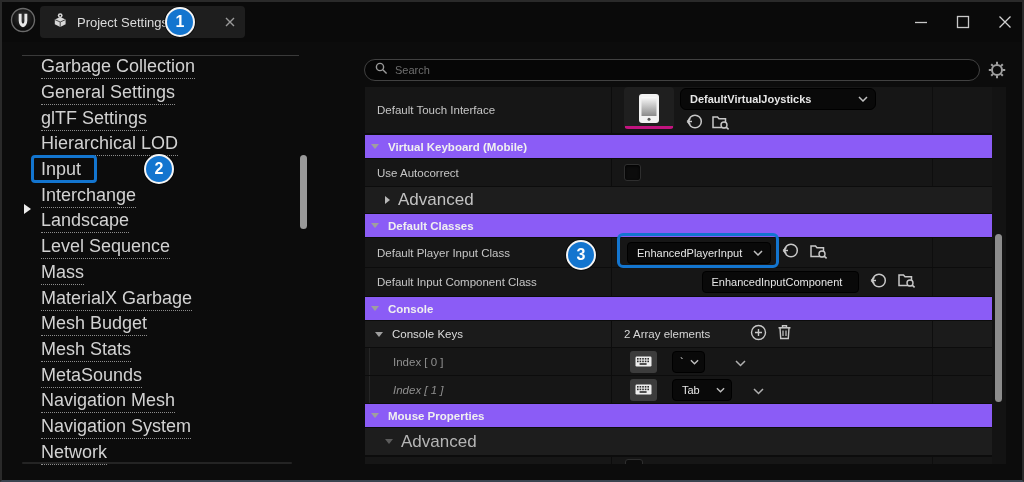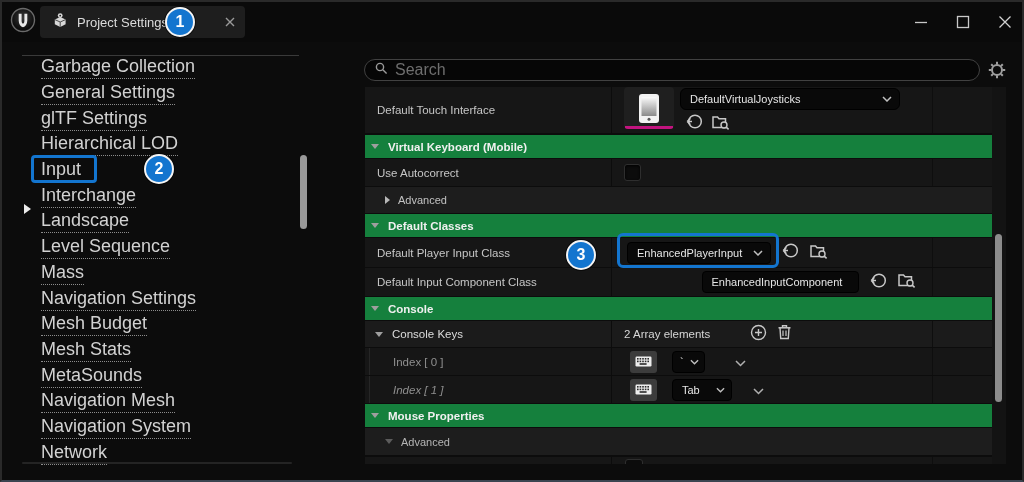--- a/index.html
+++ b/index.html
@@ -30,40 +30,40 @@
   .sb-arrow { position:absolute; left:12px; top:162px; }
   .sb-scroll { position:absolute; left:288px; top:113px; width:7px; height:74px; background:#9a9a9a; border-radius:4px; }
   
   .searchbar {
     position:absolute; left:362px; top:57px; width:616px; height:22px;
     background:#060606; border:1px solid #414141; border-radius:11px;
     display:flex; align-items:center; gap:7px; padding:0 10px;
   }
   .searchbar input {
     background:transparent; border:none; outline:none; color:#c8c8c8;
-    font-size:16px; width:100%; font-family:inherit;
+    font-size:11px; width:100%; font-family:inherit;
   }
   .searchbar input::placeholder { color:#6e6e6e; }
   .panel-gear { position:absolute; left:986px; top:59px; }
   .rows { position:absolute; left:363px; top:85px; width:627px; }
   .row { position:relative; display:flex; background:#161616; margin-bottom:1px; }
   .row .lbl {
     width:247px; flex:none; border-right:1px solid #0c0c0c;
     display:flex; align-items:center; gap:8px; padding-left:12px;
     color:#c6c6c6; font-size:11.5px;
   }
   .row .val { flex:1; display:flex; align-items:center; padding-left:12px; }
   .reset-div { position:absolute; left:567px; top:0; bottom:0; width:1px; background:#0e0e0e; }
   .hdr {
-    height:23px; background:#15803d; display:flex; align-items:center; gap:9px;
+    height:23px; background:#8b5cf6; display:flex; align-items:center; gap:9px;
     padding-left:6px; margin-bottom:1px;
   }
   .hdr .hdr-t { color:#f0f0f0; font-size:11.5px; font-weight:bold; }
   .adv { height:26px; background:#1d1d1d; display:flex; align-items:center; gap:8px; padding-left:20px; margin-bottom:1px; }
-  .adv .adv-t { color:#c2c2c2; font-size:11px; }
+  .adv .adv-t { color:#c2c2c2; font-size:17px; }
   .tri-down { width:0; height:0; border-left:4.5px solid transparent; border-right:4.5px solid transparent; border-top:5.5px solid #9f9f9f; }
   .tri-down.dim { border-top-color:#5c5c5c; }
   .tri-right { width:0; height:0; border-top:4.5px solid transparent; border-bottom:4.5px solid transparent; border-left:5.5px solid #b8b8b8; }
   .tri-right.white { border-left-color:#ececec; border-top-width:5px; border-bottom-width:5px; border-left-width:7px; }
   
   .dropdown {
     background:#090909; border:1px solid #000; border-radius:4px; height:22px;
     display:flex; align-items:center; justify-content:space-between;
     color:#e6e6e6; font-size:11px; padding:0 7px 0 9px; gap:8px;
   }
@@ -167,21 +167,21 @@
       <div class="sb-item">
           <span class="sb-link">Landscape</span>
         </div>
       <div class="sb-item">
           <span class="sb-link">Level Sequence</span>
         </div>
       <div class="sb-item">
           <span class="sb-link">Mass</span>
         </div>
       <div class="sb-item">
-          <span class="sb-link">Navigation Settings</span>
+          <span class="sb-link">MaterialX Garbage</span>
         </div>
       <div class="sb-item">
           <span class="sb-link">Mesh Budget</span>
         </div>
       <div class="sb-item">
           <span class="sb-link">Mesh Stats</span>
         </div>
       <div class="sb-item">
           <span class="sb-link">MetaSounds</span>
         </div>
@@ -234,21 +234,21 @@
                   <stop offset="100%" stop-color="#8a8a8a"></stop>
                 </linearGradient>
               </defs>
             <rect x="1" y="1" width="20" height="29" rx="3" fill="#f2f2f2"></rect>
             <rect x="3.5" y="4" width="15" height="19" fill="url(#scr)"></rect>
             <circle cx="11" cy="26.3" r="1.5" fill="#555"></circle>
           </svg>
           <div class="asset-bar" style="background:#c2147f;"></div>
         </div>
         <div style="display:flex; flex-direction:column; margin-left:6px; padding-top:1px;">
-          <div class="dropdown" style="width:220px; border-radius:6px;">
+          <div class="dropdown" style="width:196px; border-radius:6px;font-weight:bold;">
             <span>DefaultVirtualJoysticks</span>
             <svg width="10" height="6" viewBox="0 0 10 6">
                 <path d="M1 1 L5 5 L9 1" fill="none" stroke="#c0c0c0" stroke-width="1.5"></path>
               </svg>
           </div>
           <div class="icon-row" style="margin-top:3px; padding-left:6px;">
             <span>
               <svg width="17" height="17" viewBox="0 0 17 17">
                   <circle cx="9" cy="8.5" r="6.3" fill="none" stroke="#c8c8c8" stroke-width="1.5"></circle>
                   <path d="M6 8.5 H1.2 M1.2 8.5 L4.4 5.4 M1.2 8.5 L4.4 11.6" stroke="#c8c8c8" stroke-width="1.5" fill="none"></path>

